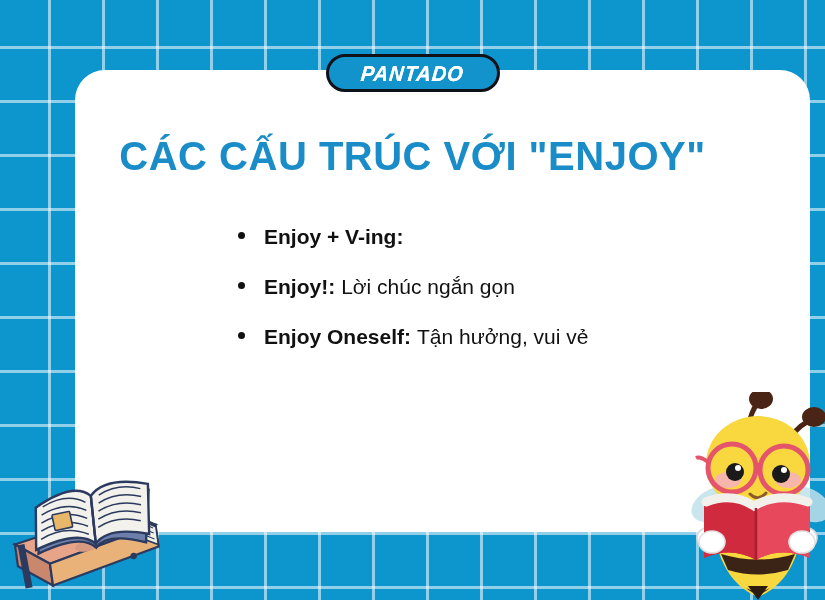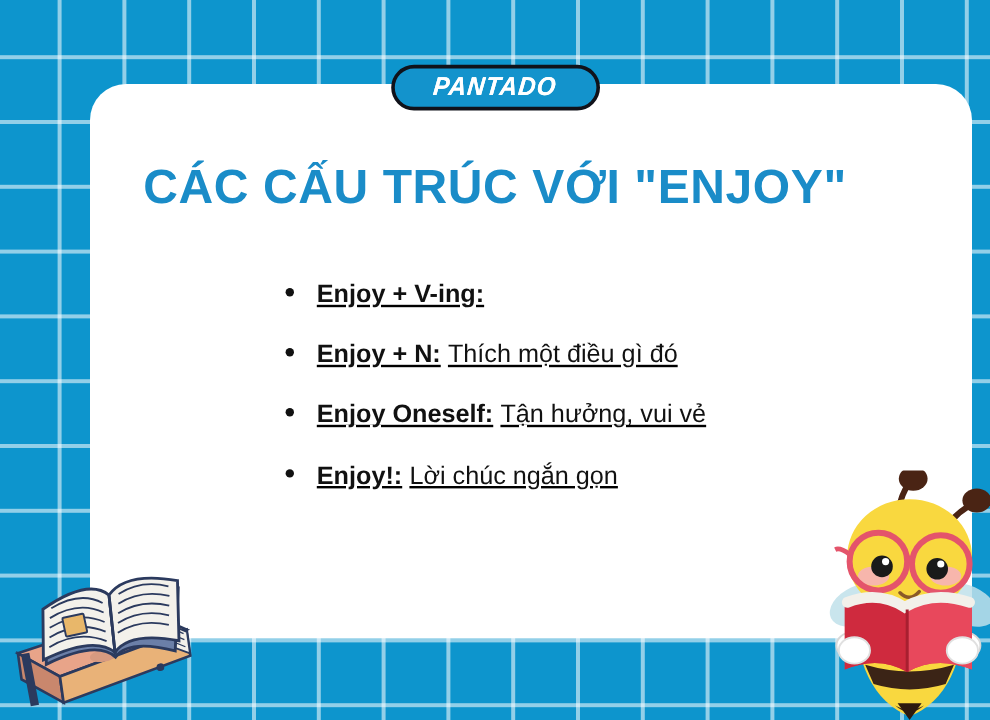--- a/index.html
+++ b/index.html
@@ -62,23 +62,22 @@
     font-size:40px;
     font-weight:bold;
     letter-spacing:.5px;
     z-index:10;
     white-space:nowrap;
   }
 
   
   #bullets{
     position:absolute;
-    top:233px; left:238px;
+    top:224px; left:238px;
     z-index:10;
-    text-decoration:underline;
   }
   .bullet-row{
     display:flex;
     align-items:baseline;
     margin-bottom:25px;
     font-size:21px;
     color:#111111;
     line-height:1.2;
   }
   .bullet-dot{
@@ -111,36 +110,31 @@
 
 <div id="title">CÁC CẤU TRÚC VỚI "ENJOY"</div>
 
 <div id="bullets">
 
   <div class="bullet-row">
     <span class="bullet-dot"></span>
     <span class="bullet-term">Enjoy + V-ing:</span>
   </div>
 
+
   <div class="bullet-row">
     <span class="bullet-dot"></span>
-    <span class="bullet-term">Enjoy + N:</span>
-    <span class="bullet-desc">Thích một điều gì đó</span>
+    <span class="bullet-term">Enjoy!:</span>
+    <span class="bullet-desc">Lời chúc ngắn gọn</span>
   </div>
 
   <div class="bullet-row">
     <span class="bullet-dot"></span>
     <span class="bullet-term">Enjoy Oneself:</span>
     <span class="bullet-desc">Tận hưởng, vui vẻ</span>
-  </div>
-
-  <div class="bullet-row">
-    <span class="bullet-dot"></span>
-    <span class="bullet-term">Enjoy!:</span>
-    <span class="bullet-desc">Lời chúc ngắn gọn</span>
   </div>
 
 </div>
 
 <div id="books">
   <svg width="165" height="140" viewBox="0 0 165 140">
 
     <g transform="rotate(-8 82 95)">
       <path d="M8 82 L118 62 L150 82 L40 106 Z" fill="#e8a489" stroke="#2b3a5e" stroke-width="2.2"></path>
       <path d="M8 82 L8 104 L40 128 L40 106 Z" fill="#c9876d" stroke="#2b3a5e" stroke-width="2.2"></path>

